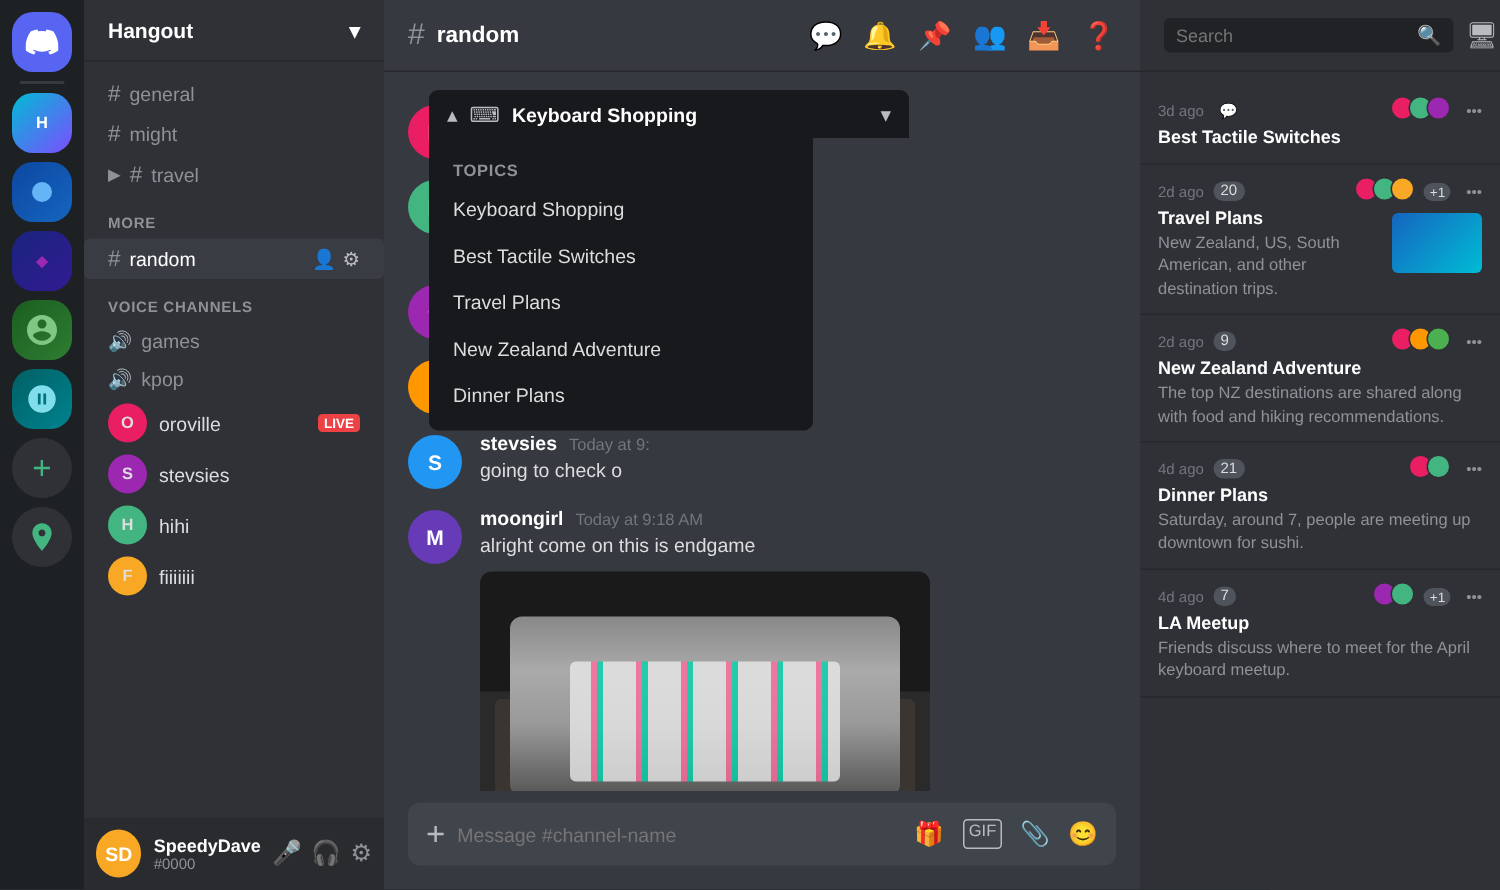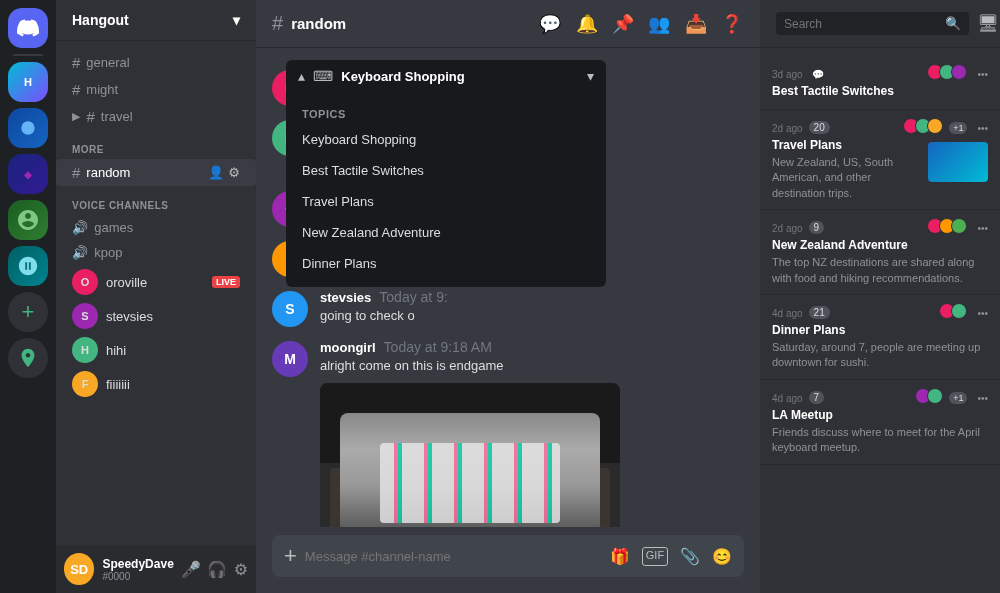--- a/index.html
+++ b/index.html
@@ -209,21 +209,21 @@
       align-items: center;
       justify-content: center;
       font-weight: 700;
       font-size: 14px;
       color: #fff;
       margin-top: 2px;
     }
     .message-content { flex: 1; }
     .message-meta { display: flex; align-items: baseline; gap: 8px; margin-bottom: 2px; }
     .message-author { font-weight: 700; color: #fff; font-size: 13px; }
-    .message-time { font-size: 14px; color: #72767d; }
+    .message-time { font-size: 11px; color: #72767d; }
     .message-text { color: #dcddde; font-size: 13px; line-height: 1.4; }
     .reaction-bar { display: flex; gap: 6px; margin-top: 4px; }
     .reaction {
       background: #2f3136;
       border: 1px solid #4f545c;
       border-radius: 12px;
       padding: 2px 8px;
       font-size: 11px;
       display: flex;
       align-items: center;
@@ -317,21 +317,21 @@
       width: 320px;
     }
     .topics-bar-chevron { color: #b9bbbe; font-size: 14px; cursor: pointer; }
     .topics-bar-icon { color: #b9bbbe; font-size: 14px; }
     .topics-bar-label { font-weight: 700; color: #fff; font-size: 13px; flex: 1; }
     .topics-bar-expand { color: #b9bbbe; font-size: 14px; cursor: pointer; }
     .topics-menu {
       background: #18191c;
       border-radius: 0 0 6px 6px;
       padding: 8px 0;
-      width: 320px;
+      width: 256px;
     }
     .topics-section-label {
       padding: 8px 16px 4px;
       font-size: 11px;
       font-weight: 700;
       color: #8e9297;
       text-transform: uppercase;
       letter-spacing: 0.5px;
     }
     .topic-item {

